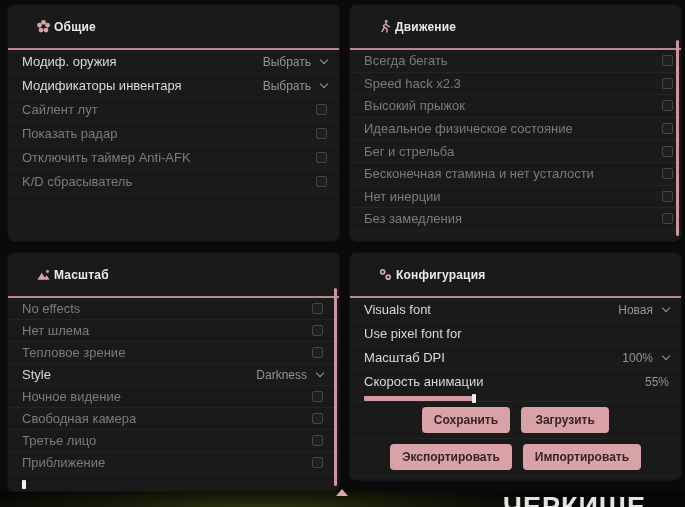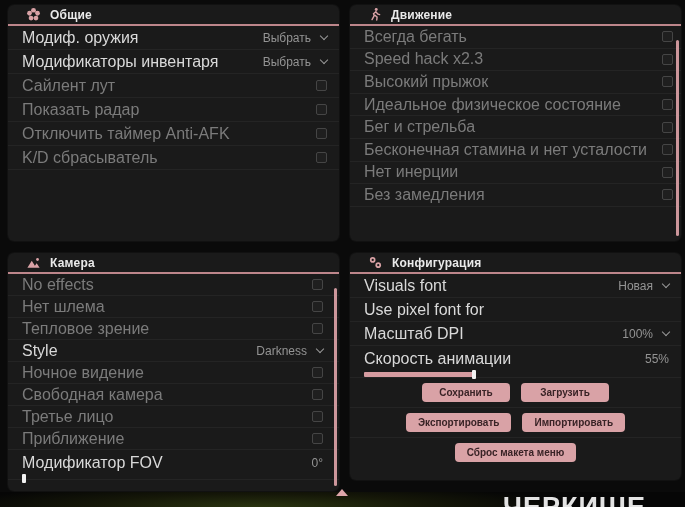--- a/index.html
+++ b/index.html
@@ -7,50 +7,50 @@
   #app{position:relative;width:685px;height:507px;background:#0a0a0a;overflow:hidden;
        font-family:"Liberation Sans",sans-serif}
   .game-strip{position:absolute;left:0;right:0;bottom:0;height:15px;
        background:radial-gradient(55% 190% at 38% 100%, #2a3410 0%, #151708 45%, #060606 82%)}
   .panel{position:absolute;background:#1a1a1a;border-radius:6px;overflow:hidden;
        box-shadow:0 0 0 1px #111}
   #panel-general{left:8px;top:5px;width:331px;height:236px}
   #panel-movement{left:350px;top:5px;width:331px;height:236px}
   #panel-camera{left:8px;top:253px;width:331px;height:238px}
   #panel-config{left:350px;top:253px;width:331px;height:227px}
-  .panel-header{height:21px;display:flex;align-items:center;gap:9px;padding:0 18px;
+  .panel-header{height:45px;display:flex;align-items:center;gap:3px;padding:0 28px;
        border-bottom:2px solid #bd868b}
   .panel-title{color:#eaeaea;font-size:12px;font-weight:bold;letter-spacing:.2px}
   .panel-body{position:relative}
   .row{display:flex;flex-direction:column;justify-content:center;height:24px;
        padding:0 12px 0 14px;border-bottom:1px solid #242424}
   #panel-movement .row{height:22.6px;padding-right:8px}
   #panel-camera .row{height:22px;padding-right:16px}
   .row-top{display:flex;align-items:center;justify-content:space-between}
-  .lab{font-size:16px;color:#7b7b7b;white-space:nowrap}
+  .lab{font-size:13px;color:#7b7b7b;white-space:nowrap}
   .bright .lab{color:#d9d9d9}
   .right{display:flex;align-items:center}
   .val{font-size:12px;color:#949494;white-space:nowrap;max-width:208px;overflow:hidden;
        text-overflow:ellipsis}
   .chevron{width:6px;height:6px;border-right:1.5px solid #989898;border-bottom:1.5px solid #989898;
        transform:rotate(45deg);display:inline-block;margin-left:10px;margin-top:-3px}
   .checkbox{width:11px;height:11px;border:1px solid #454545;border-radius:2px;background:#1f1f1f;
        flex:0 0 auto}
   .row.slider{height:32px;justify-content:space-between;padding-top:4px}
   #panel-camera .row.slider{height:30px}
   .track{position:relative;width:200px;height:5px;margin-top:4px}
   .fill{position:absolute;left:0;top:0;height:5px;background:#d59ba0;border-radius:1px}
   .handle{position:absolute;top:-2px;width:4px;height:9px;background:#f2f2f2;border-radius:1px}
   .scrollbar{position:absolute;right:2px;top:35px;bottom:5px;width:3px;background:#cc969b;
        border-radius:2px}
   .btn-row{display:flex;justify-content:center;align-items:center;gap:11px;padding:5px 0;
        border-bottom:1px solid #242424}
   .btn-row.last{border-bottom:none}
-  .btn{background:#d9a2a6;color:#392326;font-size:10px;font-weight:bold;border:none;
-       border-radius:4px;height:19px;min-width:88px;padding:0 12px;font-family:inherit;
+  .btn{background:#d9a2a6;color:#392326;font-size:12px;font-weight:bold;border:none;
+       border-radius:4px;height:26px;min-width:88px;padding:0 12px;font-family:inherit;
        cursor:pointer}
   .watermark{position:absolute;left:503px;top:492px;color:#e3e3e3;font-size:27px;font-weight:bold;
        letter-spacing:1px;white-space:nowrap}
   .cursor-triangle{position:absolute;left:336px;top:489px;width:0;height:0;
        border-left:6px solid transparent;border-right:6px solid transparent;
        border-bottom:7px solid #dfa6ab}
   .hicon{display:flex;align-items:center;flex:0 0 auto}
 </style>
 </head>
 <body>
@@ -183,21 +183,21 @@
   </div>
 
   <div class="panel" id="panel-camera">
     <div class="panel-header">
       <span class="hicon">
         <svg width="15" height="14" viewBox="0 0 16 16" fill="#d9a2a6">
           <path d="M1 13.5 L6 5.5 L9.6 11 L11.6 8.2 L15 13.5 Z"></path>
           <circle cx="12.6" cy="4" r="1.6"></circle>
         </svg>
       </span>
-      <span class="panel-title">Камера</span>
+      <span class="panel-title">Масштаб</span>
     </div>
     <div class="panel-body">
         <div class="row">
           <div class="row-top">
             <span class="lab">No effects</span>
             <span class="checkbox"></span>
           </div>
         </div>
         <div class="row">
           <div class="row-top">
@@ -238,24 +238,20 @@
             <span class="checkbox"></span>
           </div>
         </div>
         <div class="row">
           <div class="row-top">
             <span class="lab">Приближение</span>
             <span class="checkbox"></span>
           </div>
         </div>
         <div class="row bright slider">
-          <div class="row-top">
-            <span class="lab">Модификатор FOV</span>
-            <span class="val">0°</span>
-          </div>
           <div class="track">
             <div class="fill" style="width: 0%;"></div>
             <div class="handle" style="left: 0px;"></div>
           </div>
         </div>
       </div>
     <div class="scrollbar"></div>
   </div>
 
   <div class="panel" id="panel-config">

